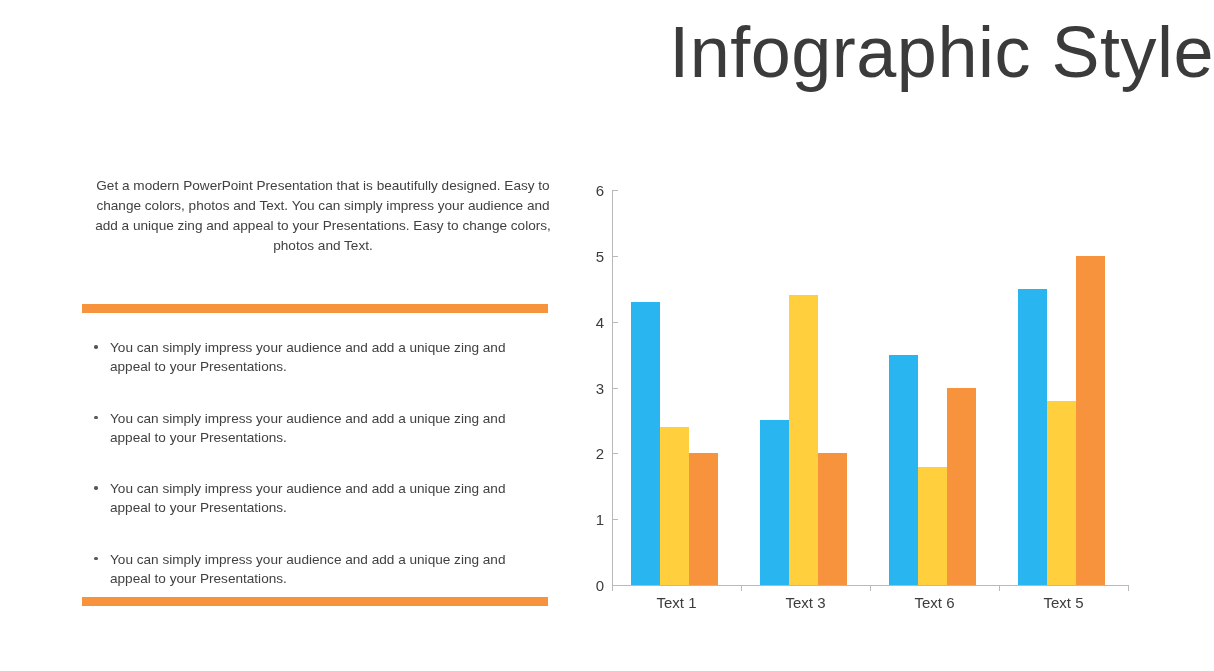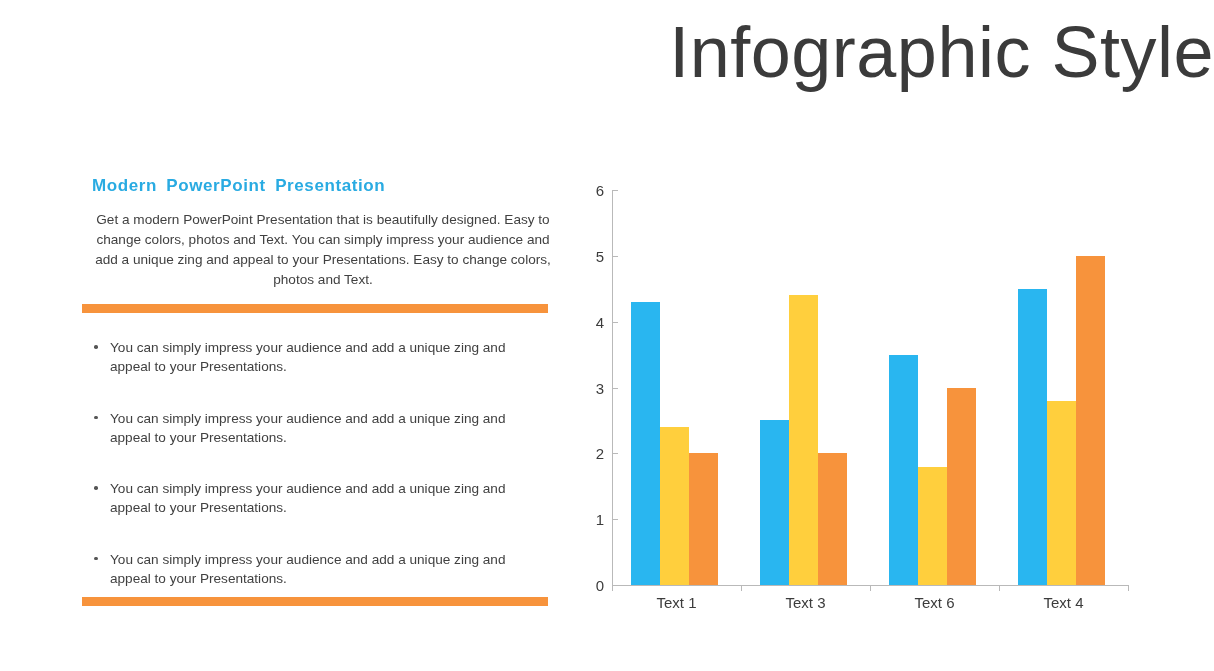--- a/index.html
+++ b/index.html
@@ -164,21 +164,20 @@
     color: #3c3c3c;
     text-align: center;
   }
 </style>
 </head>
 <body>
 
 <div id="slide-title">Infographic Style</div>
 
 <div id="left-column">
-  <div id="section-heading">Modern  PowerPoint  Presentation</div>
   <div id="intro-paragraph">Get a modern PowerPoint  Presentation that is beautifully designed. Easy to change colors, photos and Text. You can simply impress your audience and add a unique zing and appeal to your Presentations. Easy to change colors, photos and Text.</div>
 </div>
 
 <div class="divider-bar" id="divider-top"></div>
 
 <ul id="bullet-list">
     <li class="bullet-item"><span class="bullet-dot"></span><span>You can simply impress your audience and add a unique zing and appeal to your Presentations.</span></li>
     <li class="bullet-item"><span class="bullet-dot"></span><span>You can simply impress your audience and add a unique zing and appeal to your Presentations.</span></li>
     <li class="bullet-item"><span class="bullet-dot"></span><span>You can simply impress your audience and add a unique zing and appeal to your Presentations.</span></li>
     <li class="bullet-item"><span class="bullet-dot"></span><span>You can simply impress your audience and add a unique zing and appeal to your Presentations.</span></li>
@@ -231,15 +230,15 @@
       <div class="bar-group" style="left: 406px; width: 87px;">
         <div class="bar" title="Series 1 Text 4: 4.5" style="left: 0px; width: 29px; height: 296.25px; background: rgb(41, 182, 240);"></div>
         <div class="bar" title="Series 2 Text 4: 2.8" style="left: 29px; width: 29px; height: 184.333px; background: rgb(255, 207, 61);"></div>
         <div class="bar" title="Series 3 Text 4: 5" style="left: 58px; width: 29px; height: 329.167px; background: rgb(247, 147, 60);"></div>
       </div>
     </div>
   <div id="x-axis-labels">
       <div class="x-label" style="left: 32px; width: 129px;">Text 1</div>
       <div class="x-label" style="left: 161px; width: 129px;">Text 3</div>
       <div class="x-label" style="left: 290px; width: 129px;">Text 6</div>
-      <div class="x-label" style="left: 419px; width: 129px;">Text 4</div>
+      <div class="x-label" style="left: 419px; width: 129px;">Text 5</div>
     </div>
 </div>
 
 </body></html>

